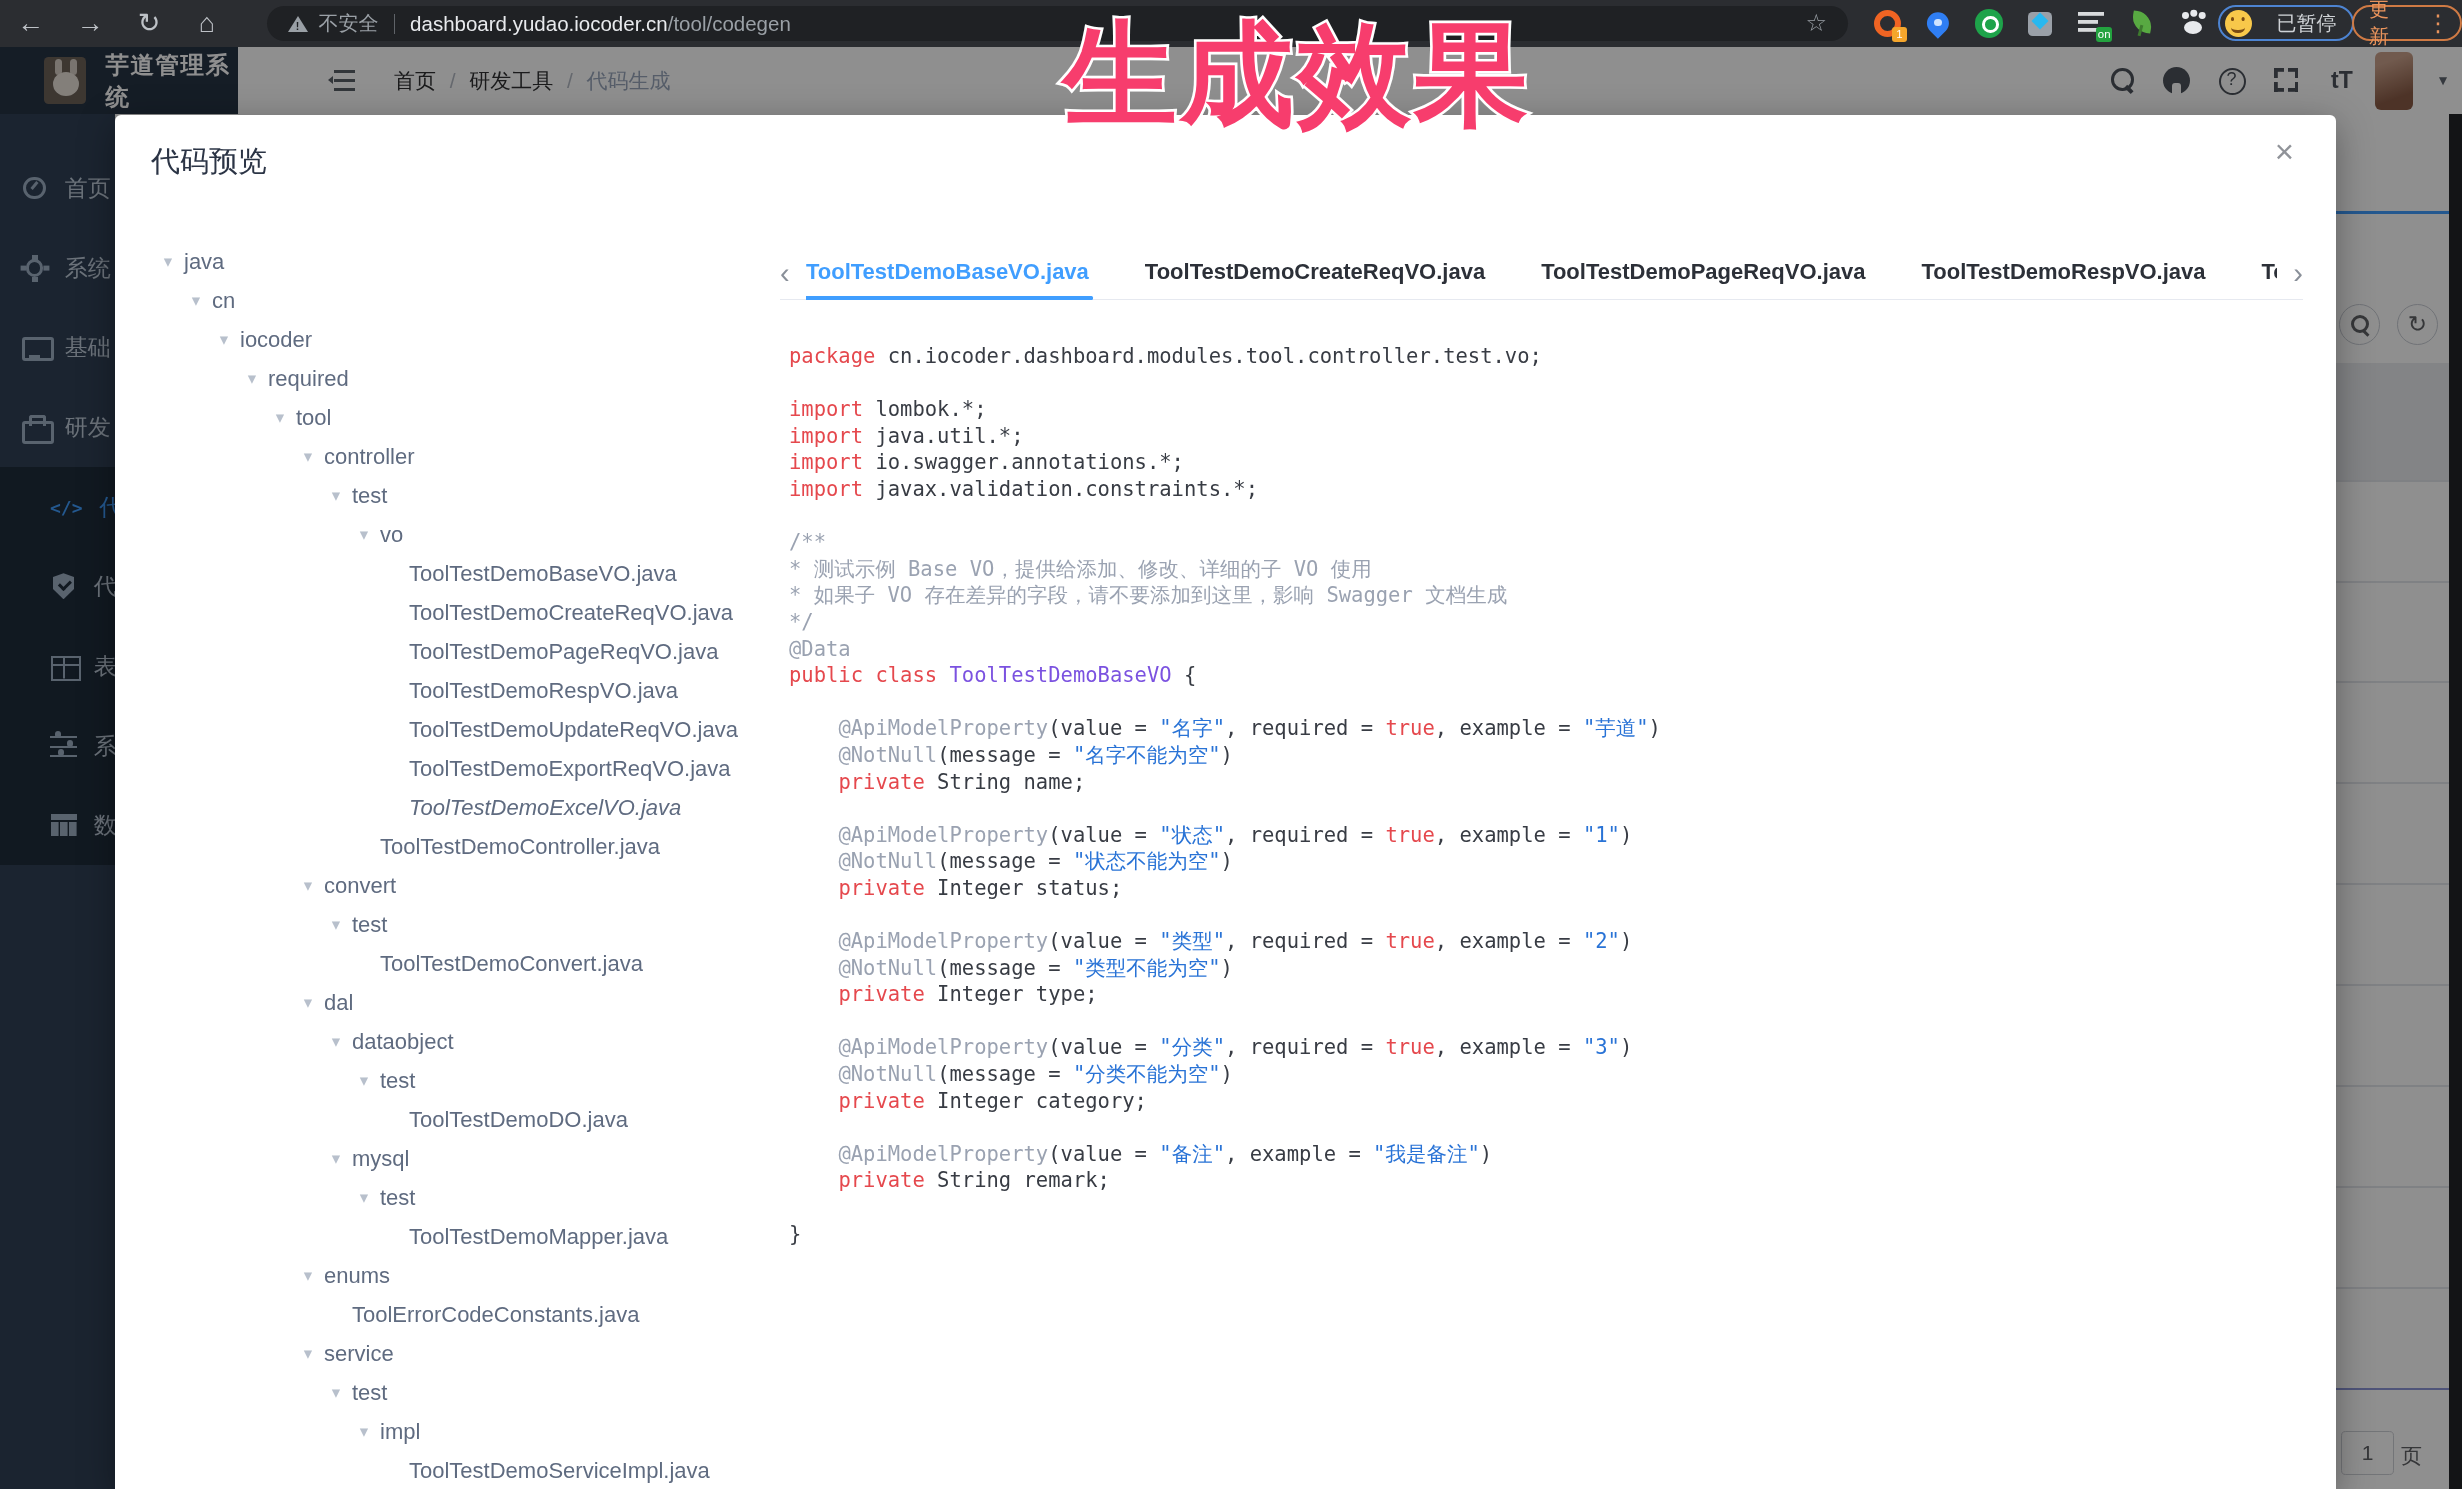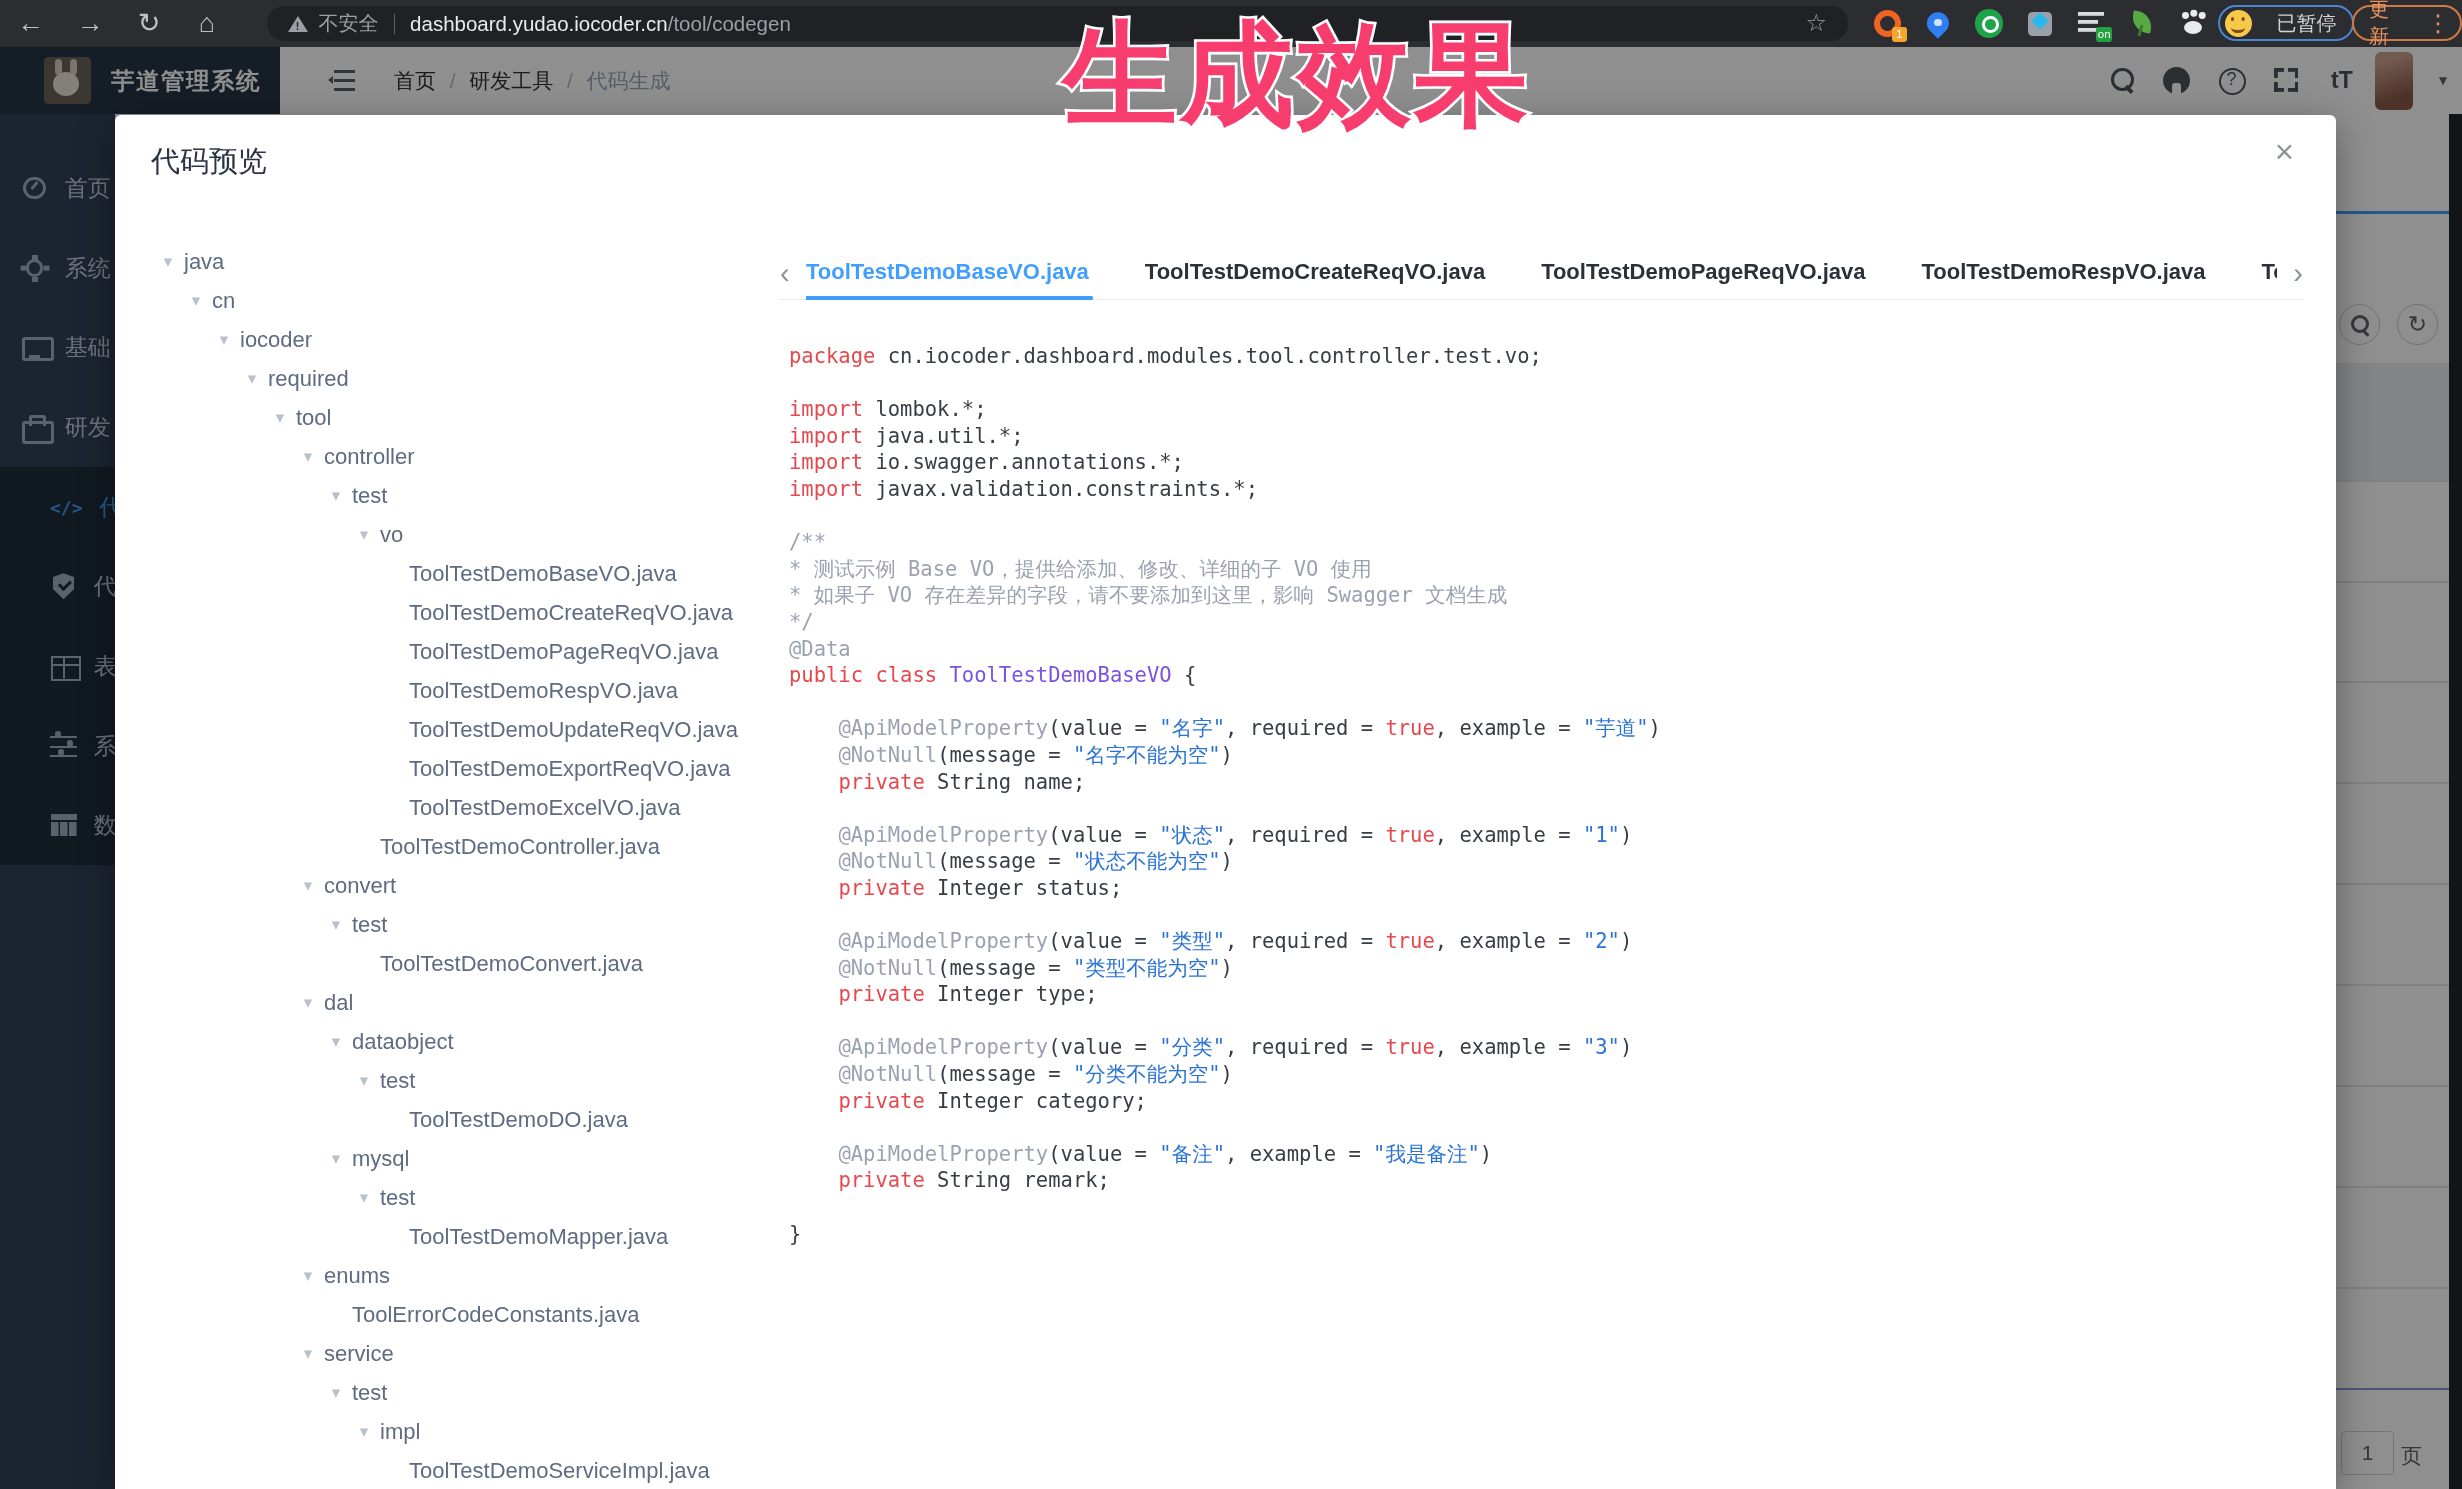--- a/index.html
+++ b/index.html
@@ -38,21 +38,21 @@
   .face { width:27px; height:27px; background:#f8c84a; border-radius:50%; position:relative; }
   .face::before { content:""; position:absolute; left:6px; top:7.6px; width:3.8px; height:3.8px; border-radius:50%; background:#7a4b12; box-shadow:10.6px 0 0 #7a4b12; }
   .face::after { content:""; position:absolute; left:6.8px; top:12px; width:13.7px; height:8.3px; border-bottom:3px solid #7a4b12; border-radius:50%; }
   #profile-chip .chip-label { color:#cfd2d6; font-size:20px;margin-left:16px; }
   #update-chip { position:absolute; left:2352px; top:5.3px; height:36px; border:2.3px solid #cf7a44; border-radius:18px; display:flex; align-items:center; padding:0 10.6px 0 15px; gap:20px; }
   #update-chip .chip-label { color:#e8935c; font-size:20px; }
   #update-chip .kebab { color:#e8935c; font-size:23px; }
 
   
   #app-header { position:absolute; left:0; top:47px; width:2462px; height:67px; background:#ffffff; z-index:1; }
-  #logo-area { position:absolute; left:0; top:0; width:280px; height:67px; background:#263445; display:flex; align-items:center; }
+  #logo-area { position:absolute; left:0; top:0; width:238px; height:67px; background:#263445; display:flex; align-items:center; }
   #logo-img { width:47px; height:47px; margin-left:44px; border-radius:4.6px; background:#6d6258; position:relative; overflow:hidden; }
   #logo-img::before { content:""; position:absolute; left:10.6px; top:1.5px; width:7.6px; height:16.7px; background:#d8cfc6; border-radius:3.8px; box-shadow:15px 0 0 #d8cfc6; }
   #logo-img::after { content:""; position:absolute; left:9px; top:15px; width:26px; height:24px; background:#e9e2da; border-radius:50%; }
   #app-title { color:#ffffff; font-size:23.5px; font-weight:bold; margin-left:20px; letter-spacing:1.5px; }
   .fold-icon { position:absolute; left:328px; top:21px; width:27px; height:24px;
       background:linear-gradient(#5a6068,#5a6068) 6px 1.5px/21px 3px no-repeat, linear-gradient(#5a6068,#5a6068) 6px 10.6px/21px 3px no-repeat, linear-gradient(#5a6068,#5a6068) 6px 20px/21px 3px no-repeat; }
   .fold-icon::before { content:""; position:absolute; left:0; top:7.6px; width:0; height:0; border-top:4.6px solid transparent; border-bottom:4.6px solid transparent; border-right:5.3px solid #5a6068; }
   #breadcrumb { position:absolute; left:394px; top:0; height:67px; display:flex; align-items:center; gap:13.7px; font-size:21px; }
   #breadcrumb .bc-item { color:#303133; }
   #breadcrumb .bc-sep { color:#b4bac4; }
@@ -341,21 +341,21 @@
           <span>ToolTestDemoRespVO.java</span>
         </div>
         <div class="tree-row" style="padding-left: 225px;">
           <span class="tspacer"></span>
           <span>ToolTestDemoUpdateReqVO.java</span>
         </div>
         <div class="tree-row" style="padding-left: 225px;">
           <span class="tspacer"></span>
           <span>ToolTestDemoExportReqVO.java</span>
         </div>
-        <div class="tree-row" style="padding-left: 225px;">
+        <div class="tree-row" style="padding-left: 225px; font-style: italic;">
           <span class="tspacer"></span>
           <span>ToolTestDemoExcelVO.java</span>
         </div>
         <div class="tree-row" style="padding-left: 196px;">
           <span class="tspacer"></span>
           <span>ToolTestDemoController.java</span>
         </div>
         <div class="tree-row" style="padding-left: 140px;">
           <span class="tcaret">▾</span>
           <span>convert</span>

